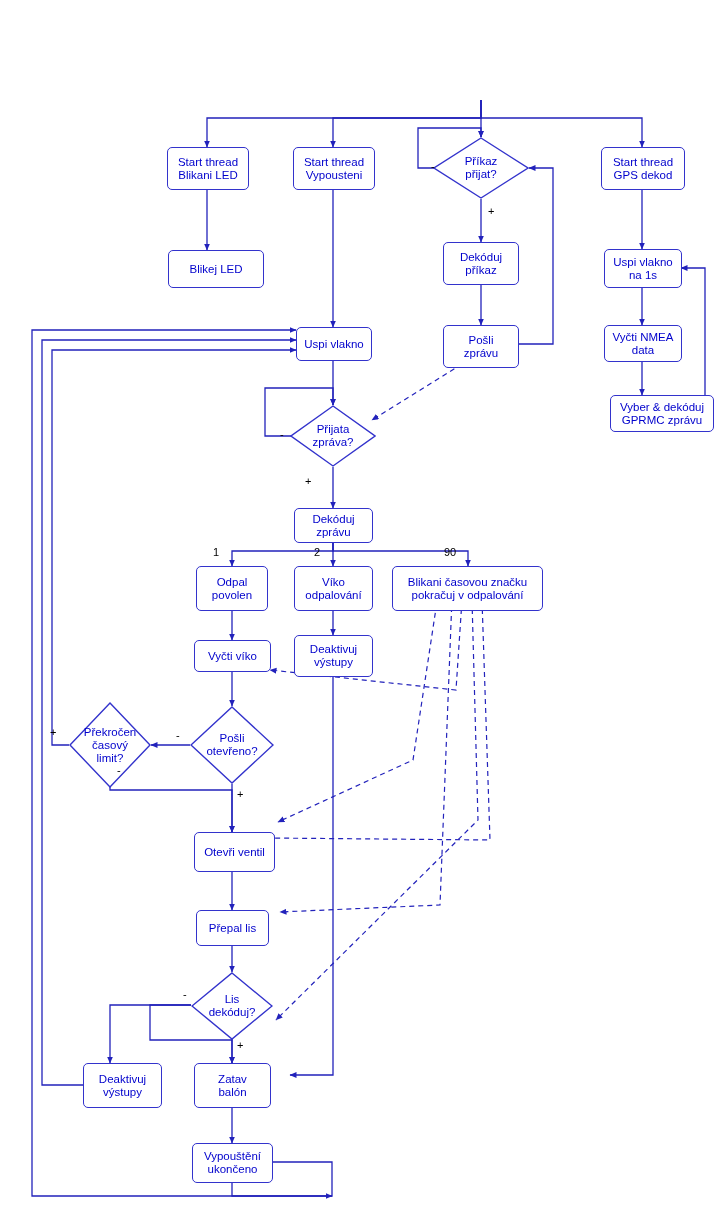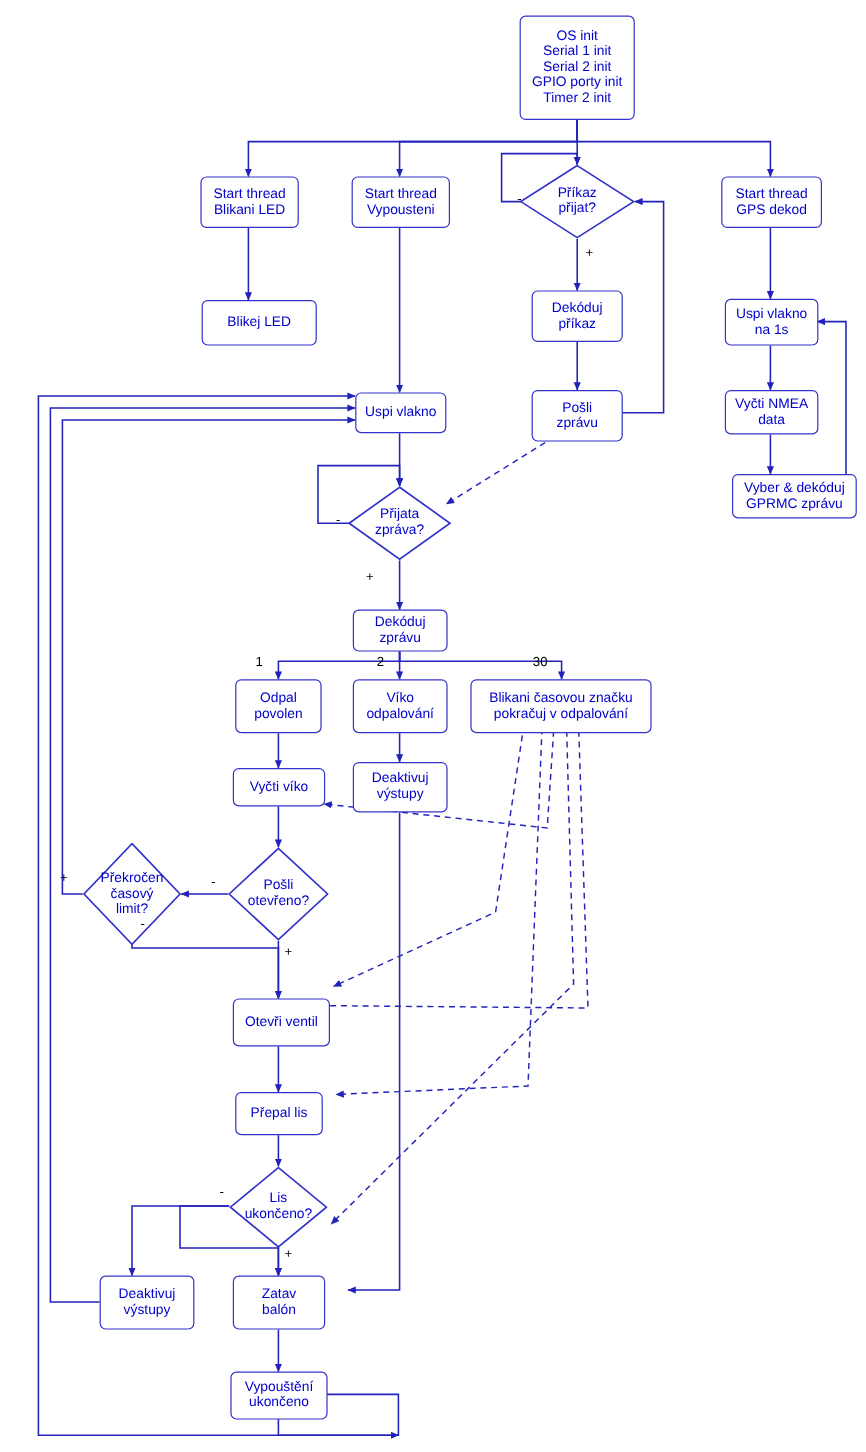--- a/index.html
+++ b/index.html
@@ -162,27 +162,20 @@
     <g stroke="#2222bb" stroke-width="1.2" fill="none" stroke-dasharray="5,4" marker-end="url(#arrow)">
       <path d="M462,364 L372,420"></path>
       <path d="M438,595 L413,760 L278,822"></path>
       <path d="M452,598 L440,905 L280,912"></path>
       <path d="M462,600 L456,690 L270,670"></path>
       <path d="M472,600 L478,820 L276,1020"></path>
       <path d="M482,600 L490,840 L268,838"></path>
     </g>
   </svg>
 
-  <div class="node rect" style="left:433px; top:13px; width:96px; height:87px;">
-    <span class="nl">OS init
-Serial 1 init
-Serial 2 init
-GPIO porty init
-Timer 2 init</span>
-  </div>
 
   <div class="node rect" style="left:167px; top:147px; width:82px; height:43px;">
     <span class="nl">Start thread
 Blikani LED</span>
   </div>
 
   <div class="node rect" style="left:293px; top:147px; width:82px; height:43px;">
     <span class="nl">Start thread
 Vypousteni</span>
   </div>
@@ -293,21 +286,21 @@
 
   <div class="node rect" style="left:196px; top:910px; width:73px; height:36px;">
     <span class="nl">Přepal lis</span>
   </div>
 
   <div class="diamond-wrap" style="left:191px; top:972px; width:82px; height:68px;">
     <svg class="diamond-shape" viewBox="0 0 82 68">
       <polygon points="41,1 81,34 41,67 1,34" fill="#ffffff" stroke="#3333cc" stroke-width="1.4"></polygon>
     </svg>
     <div class="diamond-label nl">Lis
-ukončeno?</div>
+dekóduj?</div>
   </div>
 
   <div class="node rect" style="left:83px; top:1063px; width:79px; height:45px;">
     <span class="nl">Deaktivuj
 výstupy</span>
   </div>
 
   <div class="node rect" style="left:194px; top:1063px; width:77px; height:45px;">
     <span class="nl">Zatav
 balón</span>
@@ -317,21 +310,21 @@
     <span class="nl">Vypouštění
 ukončeno</span>
   </div>
 
   <div class="edge-label" style="left:431px; top:161px;"><span>-</span></div>
   <div class="edge-label" style="left:488px; top:206px;"><span>+</span></div>
   <div class="edge-label" style="left:280px; top:429px;"><span>-</span></div>
   <div class="edge-label" style="left:305px; top:476px;"><span>+</span></div>
   <div class="edge-label" style="left:213px; top:547px;"><span>1</span></div>
   <div class="edge-label" style="left:314px; top:547px;"><span>2</span></div>
-  <div class="edge-label" style="left:444px; top:547px;"><span>30</span></div>
+  <div class="edge-label" style="left:444px; top:547px;"><span>90</span></div>
   <div class="edge-label" style="left:176px; top:730px;"><span>-</span></div>
   <div class="edge-label" style="left:237px; top:789px;"><span>+</span></div>
   <div class="edge-label" style="left:50px; top:727px;"><span>+</span></div>
   <div class="edge-label" style="left:117px; top:765px;"><span>-</span></div>
   <div class="edge-label" style="left:183px; top:989px;"><span>-</span></div>
   <div class="edge-label" style="left:237px; top:1040px;"><span>+</span></div>
 
 </div>
 
 </body></html>

